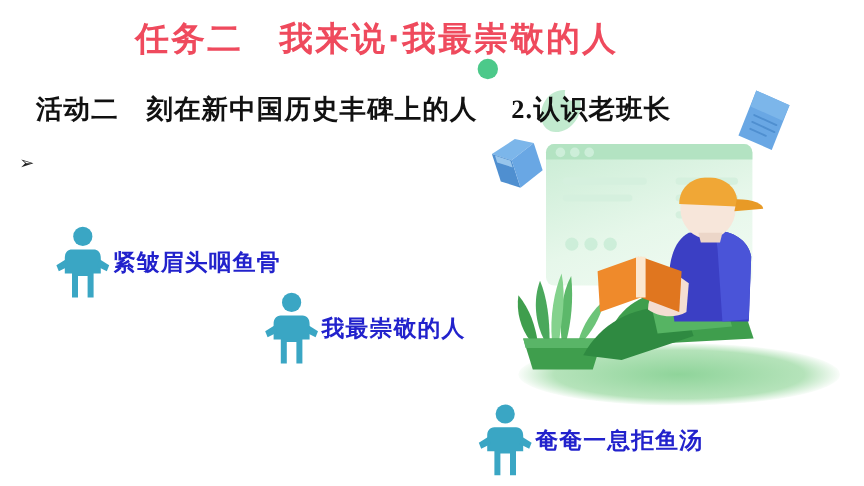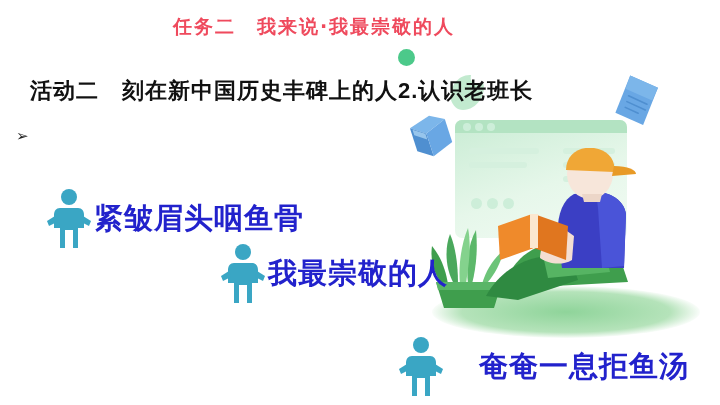--- a/index.html
+++ b/index.html
@@ -45,64 +45,64 @@
   .shadow-ellipse{
     left:432px;top:286px;width:268px;height:52px;
     background:radial-gradient(ellipse at center,#8fd49a 0%,#b5e3ba 55%,rgba(181,227,186,0) 72%);
     border-radius:50%;
   }
 
   
   .main-title{
     position:absolute;left:0;top:14px;width:628px;
     text-align:center;
-    font-size:19px;font-weight:bold;
+    font-size:28px;font-weight:bold;
     letter-spacing:2px;
     color:#ef4a5d;
     font-family:"DejaVu Sans","Liberation Sans",sans-serif;
     white-space:pre;
   }
   .sub-row{
     position:absolute;left:30px;top:76px;width:680px;
     display:flex;align-items:flex-end;
     font-size:22px;font-weight:bold;color:#111111;
-    font-family:Liberation Sans, sans-serif;
+    font-family:Liberation Serif, serif;
     white-space:pre;
   }
   .sub-a{letter-spacing:1px;}
-  .sub-b{letter-spacing:1px;}
+  .sub-b{margin-left:28px;letter-spacing:1px;}
 
   .instruction{
     position:absolute;left:16px;top:127px;width:700px;
     font-size:17.5px;color:#111111;
     font-family:"DejaVu Serif","Liberation Serif",serif;
     white-space:pre;
     display:flex;align-items:center;
   }
   .arrow-bullet{
     display:inline-block;width:20px;
     font-size:15px;color:#222;
     font-family:"DejaVu Sans",sans-serif;
   }
 
   
   .item{position:absolute;display:flex;align-items:center;}
   .item .label{
-    font-size:29px;font-weight:bold;
+    font-size:19px;font-weight:bold;
     color:#2222cc;
     font-family:"DejaVu Serif","Liberation Serif",serif;
     letter-spacing:1px;
     white-space:pre;
     margin-left:2px;
   }
   .pictogram{width:46px;height:62px;flex:0 0 46px;}
 
   #item-1{left:46px;top:188px;}
   #item-2{left:220px;top:243px;}
-  #item-3{left:398px;top:336px;gap:33px;}
+  #item-3{left:398px;top:336px;}
 </style>
 </head>
 <body>
 
 <div id="slide">
 
   <div class="art green-dot"></div>
 
   <div class="art leaf-blob">
     <svg width="46" height="40" viewBox="0 0 46 40">

